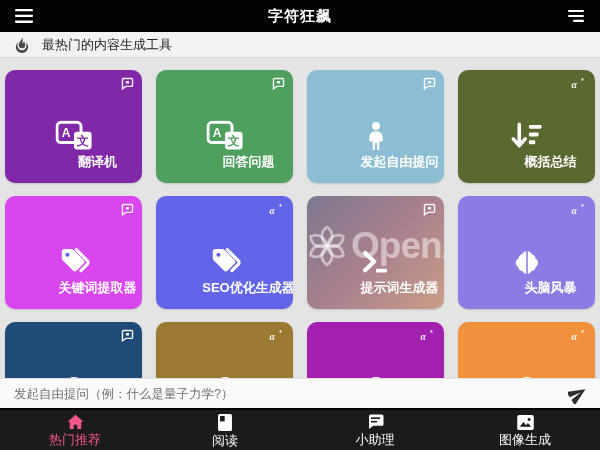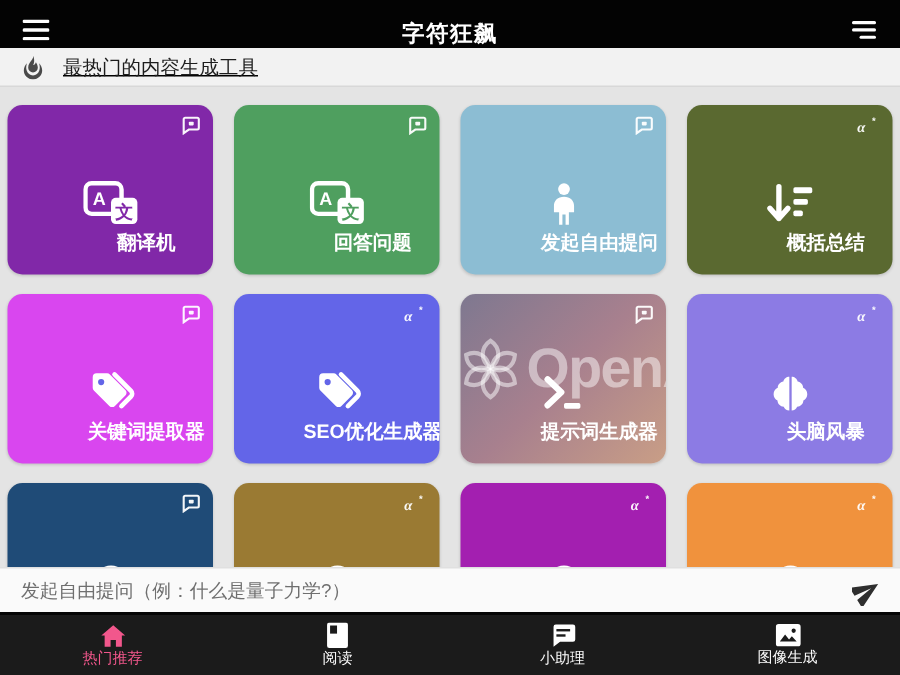--- a/index.html
+++ b/index.html
@@ -1,29 +1,29 @@
 <!DOCTYPE html>
 <html><head>
 <meta charset="utf-8">
 <style>
   html,body{margin:0;padding:0;background:#000;}
   .app{position:relative;width:600px;height:450px;overflow:hidden;background:#E4E4E4;
        font-family:"Liberation Sans",sans-serif;-webkit-font-smoothing:antialiased;}
 
   
   .topbar{position:absolute;top:0;left:0;right:0;height:32px;background:#030303;
-          display:flex;align-items:flex-end;justify-content:space-between;padding:0 12px;box-sizing:border-box;}
+          display:flex;align-items:center;justify-content:space-between;padding:0 12px;box-sizing:border-box;}
   .topbar-title{position:absolute;left:50%;transform:translateX(-50%);color:#fff;
                 font-size:15px;font-weight:bold;letter-spacing:1px;white-space:nowrap;}
   .icon-btn{display:flex;align-items:center;justify-content:center;width:24px;height:24px;cursor:pointer;}
 
   
   .section-header{position:absolute;top:32px;left:0;right:0;height:26px;background:#F2F2F2;
                   border-bottom:1px solid #D8D8D8;display:flex;align-items:center;gap:13px;
-                  padding:0 15px;box-sizing:border-box;text-decoration:underline;}
+                  padding:0 15px;box-sizing:border-box;}
   .section-title{font-size:13px;color:#1d1d1d;}
 
   
   .grid{position:absolute;top:59px;left:0;right:0;height:319px;padding:11px 5px 0 5px;box-sizing:border-box;
         display:grid;grid-template-columns:repeat(4,1fr);grid-auto-rows:113px;gap:13px 14px;overflow:hidden;}
   .card{position:relative;border-radius:10px;color:#fff;overflow:hidden;cursor:pointer;
         box-shadow:0 1px 2px rgba(0,0,0,.15);}
   .corner-icon{position:absolute;top:7px;right:8px;line-height:0;opacity:.95;}
   .center-icon{position:absolute;top:66px;left:50%;transform:translate(-50%,-50%);line-height:0;z-index:2;}
   .card-title{position:absolute;bottom:12px;left:0;width:100%;text-align:center;
@@ -38,21 +38,21 @@
              padding:0 12px;box-sizing:border-box;gap:17px;}
   .input-bar input{flex:1;border:none;outline:none;background:transparent;font-size:12.5px;
                    color:#444;font-family:"Liberation Sans",sans-serif;}
   .input-bar input::placeholder{color:#6f6f6f;opacity:1;}
   .send-btn{display:flex;align-items:center;line-height:0;cursor:pointer;}
 
   
   .navbar{position:absolute;top:408px;left:0;right:0;height:42px;background:#1B1B1B;
           border-top:2px solid #050505;box-sizing:border-box;display:flex;}
   .nav-item{flex:1;display:flex;flex-direction:column;align-items:center;justify-content:center;
-            gap:3px;color:#FCFCFC;font-size:10px;cursor:pointer;line-height:1;}
+            gap:3px;color:#FCFCFC;font-size:13px;cursor:pointer;line-height:1;}
   .nav-item .nav-icon{line-height:0;}
 </style>
 </head>
 <body>
 
 <div class="app">
 
   <div class="topbar">
     <span class="icon-btn">
         <svg width="18" height="14" viewBox="0 0 18 14">

